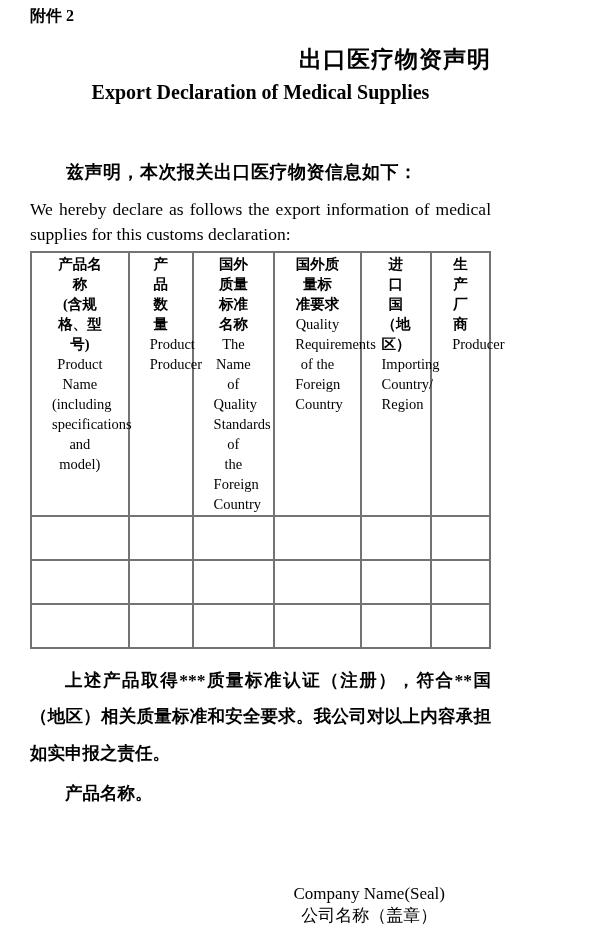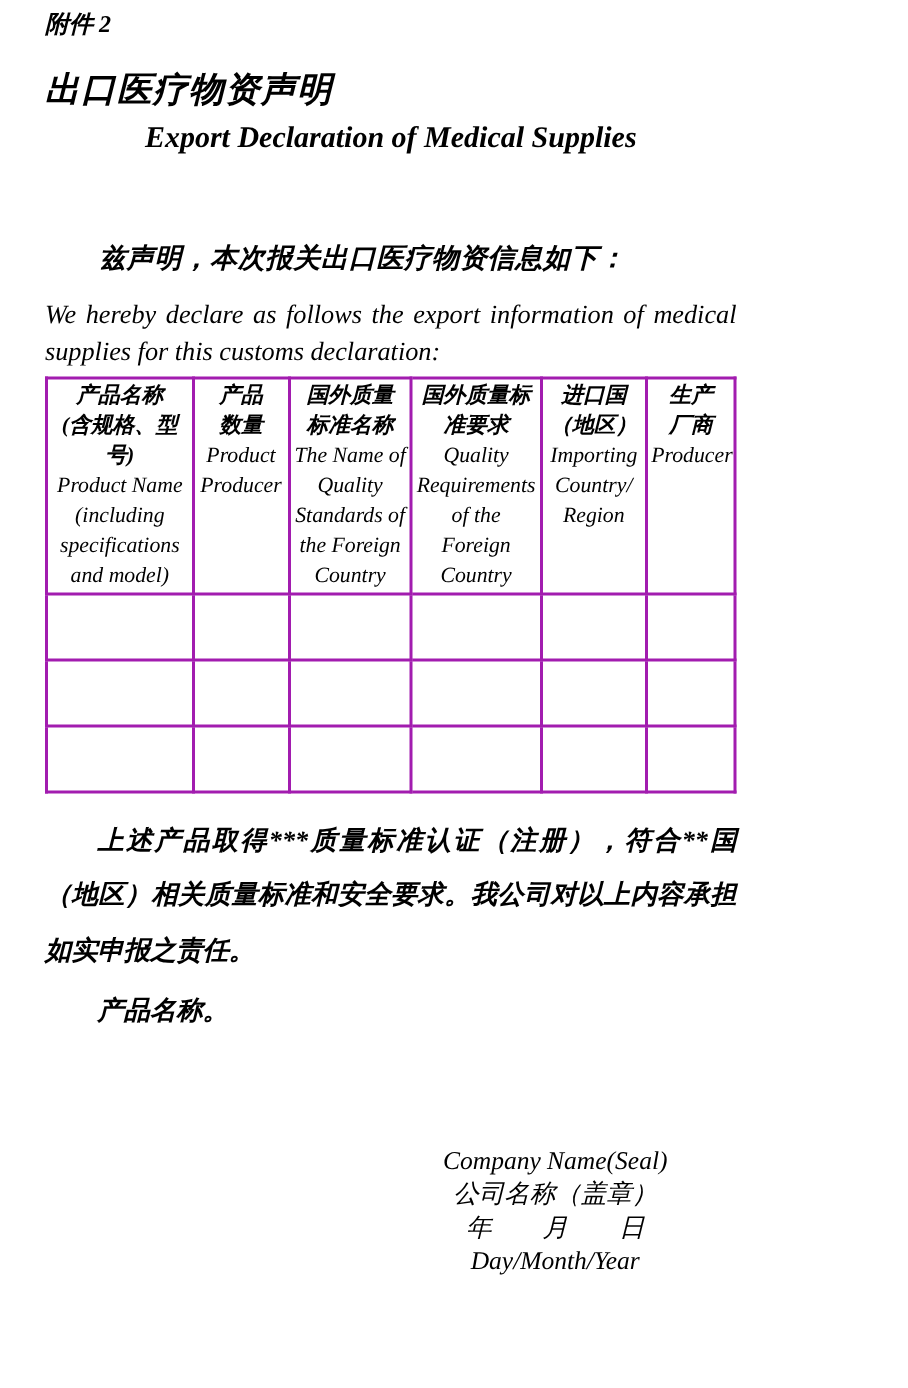--- a/index.html
+++ b/index.html
@@ -7,28 +7,27 @@
     width: 605px; height: 925px;
     font-family: "Liberation Serif", "DejaVu Serif", serif;
     color: #000000;
   }
   .page {
     box-sizing: border-box;
     width: 519px; height: 925px;
     padding: 6px 28px 0 30px;
     overflow: hidden;
     background: #ffffff;
-    font-style: italic;
   }
   .attachment {
     font-size: 16px; font-weight: 700;
   }
   .title-zh {
     margin: 17px 0 0 0;
-    text-align: left;
+    text-align: right;
     font-size: 23px; font-weight: 700;
     letter-spacing: 1px;
   }
   .title-en {
     margin: 6px 0 0 0;
     text-align: center;
     font-size: 20px; font-weight: 700;
   }
   .intro-zh {
     margin: 56px 0 0 0;
@@ -42,22 +41,22 @@
     line-height: 1.42;
     text-align: justify;
   }
   table.decl-table {
     width: 100%;
     border-collapse: collapse;
     table-layout: fixed;
     margin-top: 4px;
   }
   .decl-table th, .decl-table td {
-    border: 2px solid #a21caf;
-    padding: 1px 2px;
+    border: 2px solid #737373;
+    padding: 1px 20px;
     vertical-align: top;
   }
   .decl-table col.c1 { width: 21.3%; }
   .decl-table col.c2 { width: 13.9%; }
   .decl-table col.c3 { width: 17.8%; }
   .decl-table col.c4 { width: 18.8%; }
   .decl-table col.c5 { width: 15.4%; }
   .decl-table col.c6 { width: 12.8%; }
   .th-zh {
     font-weight: 700;

